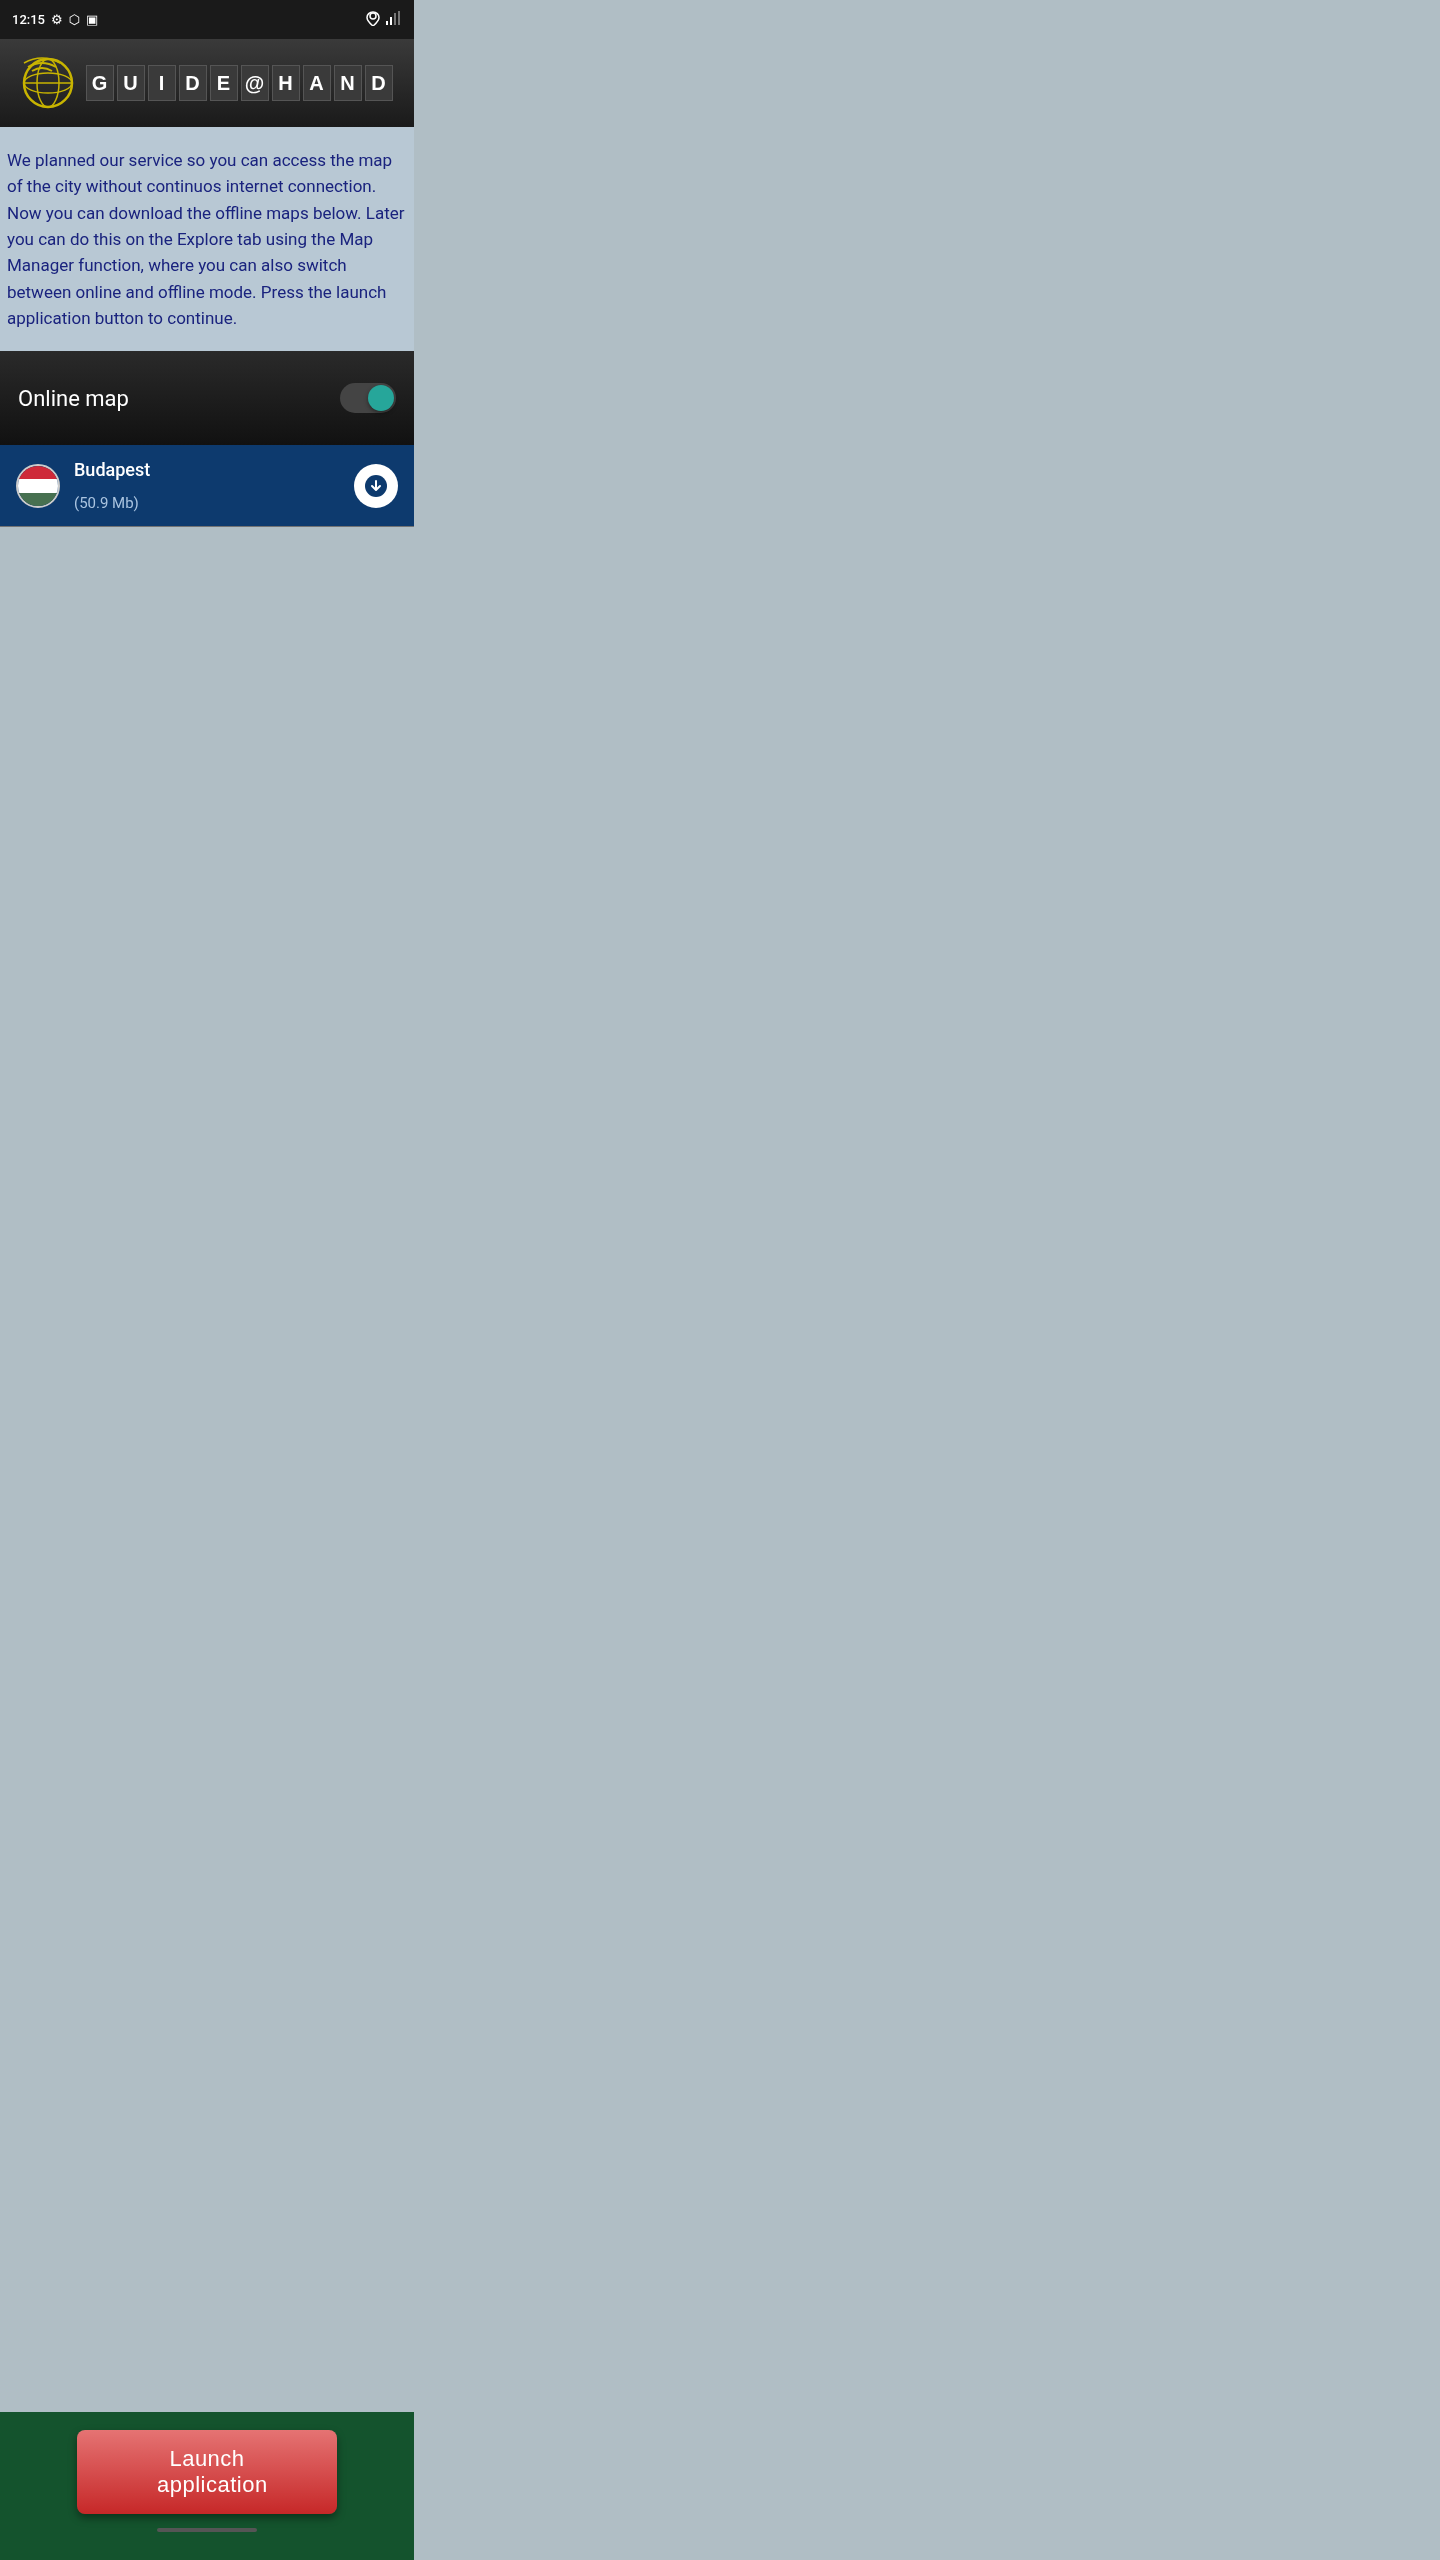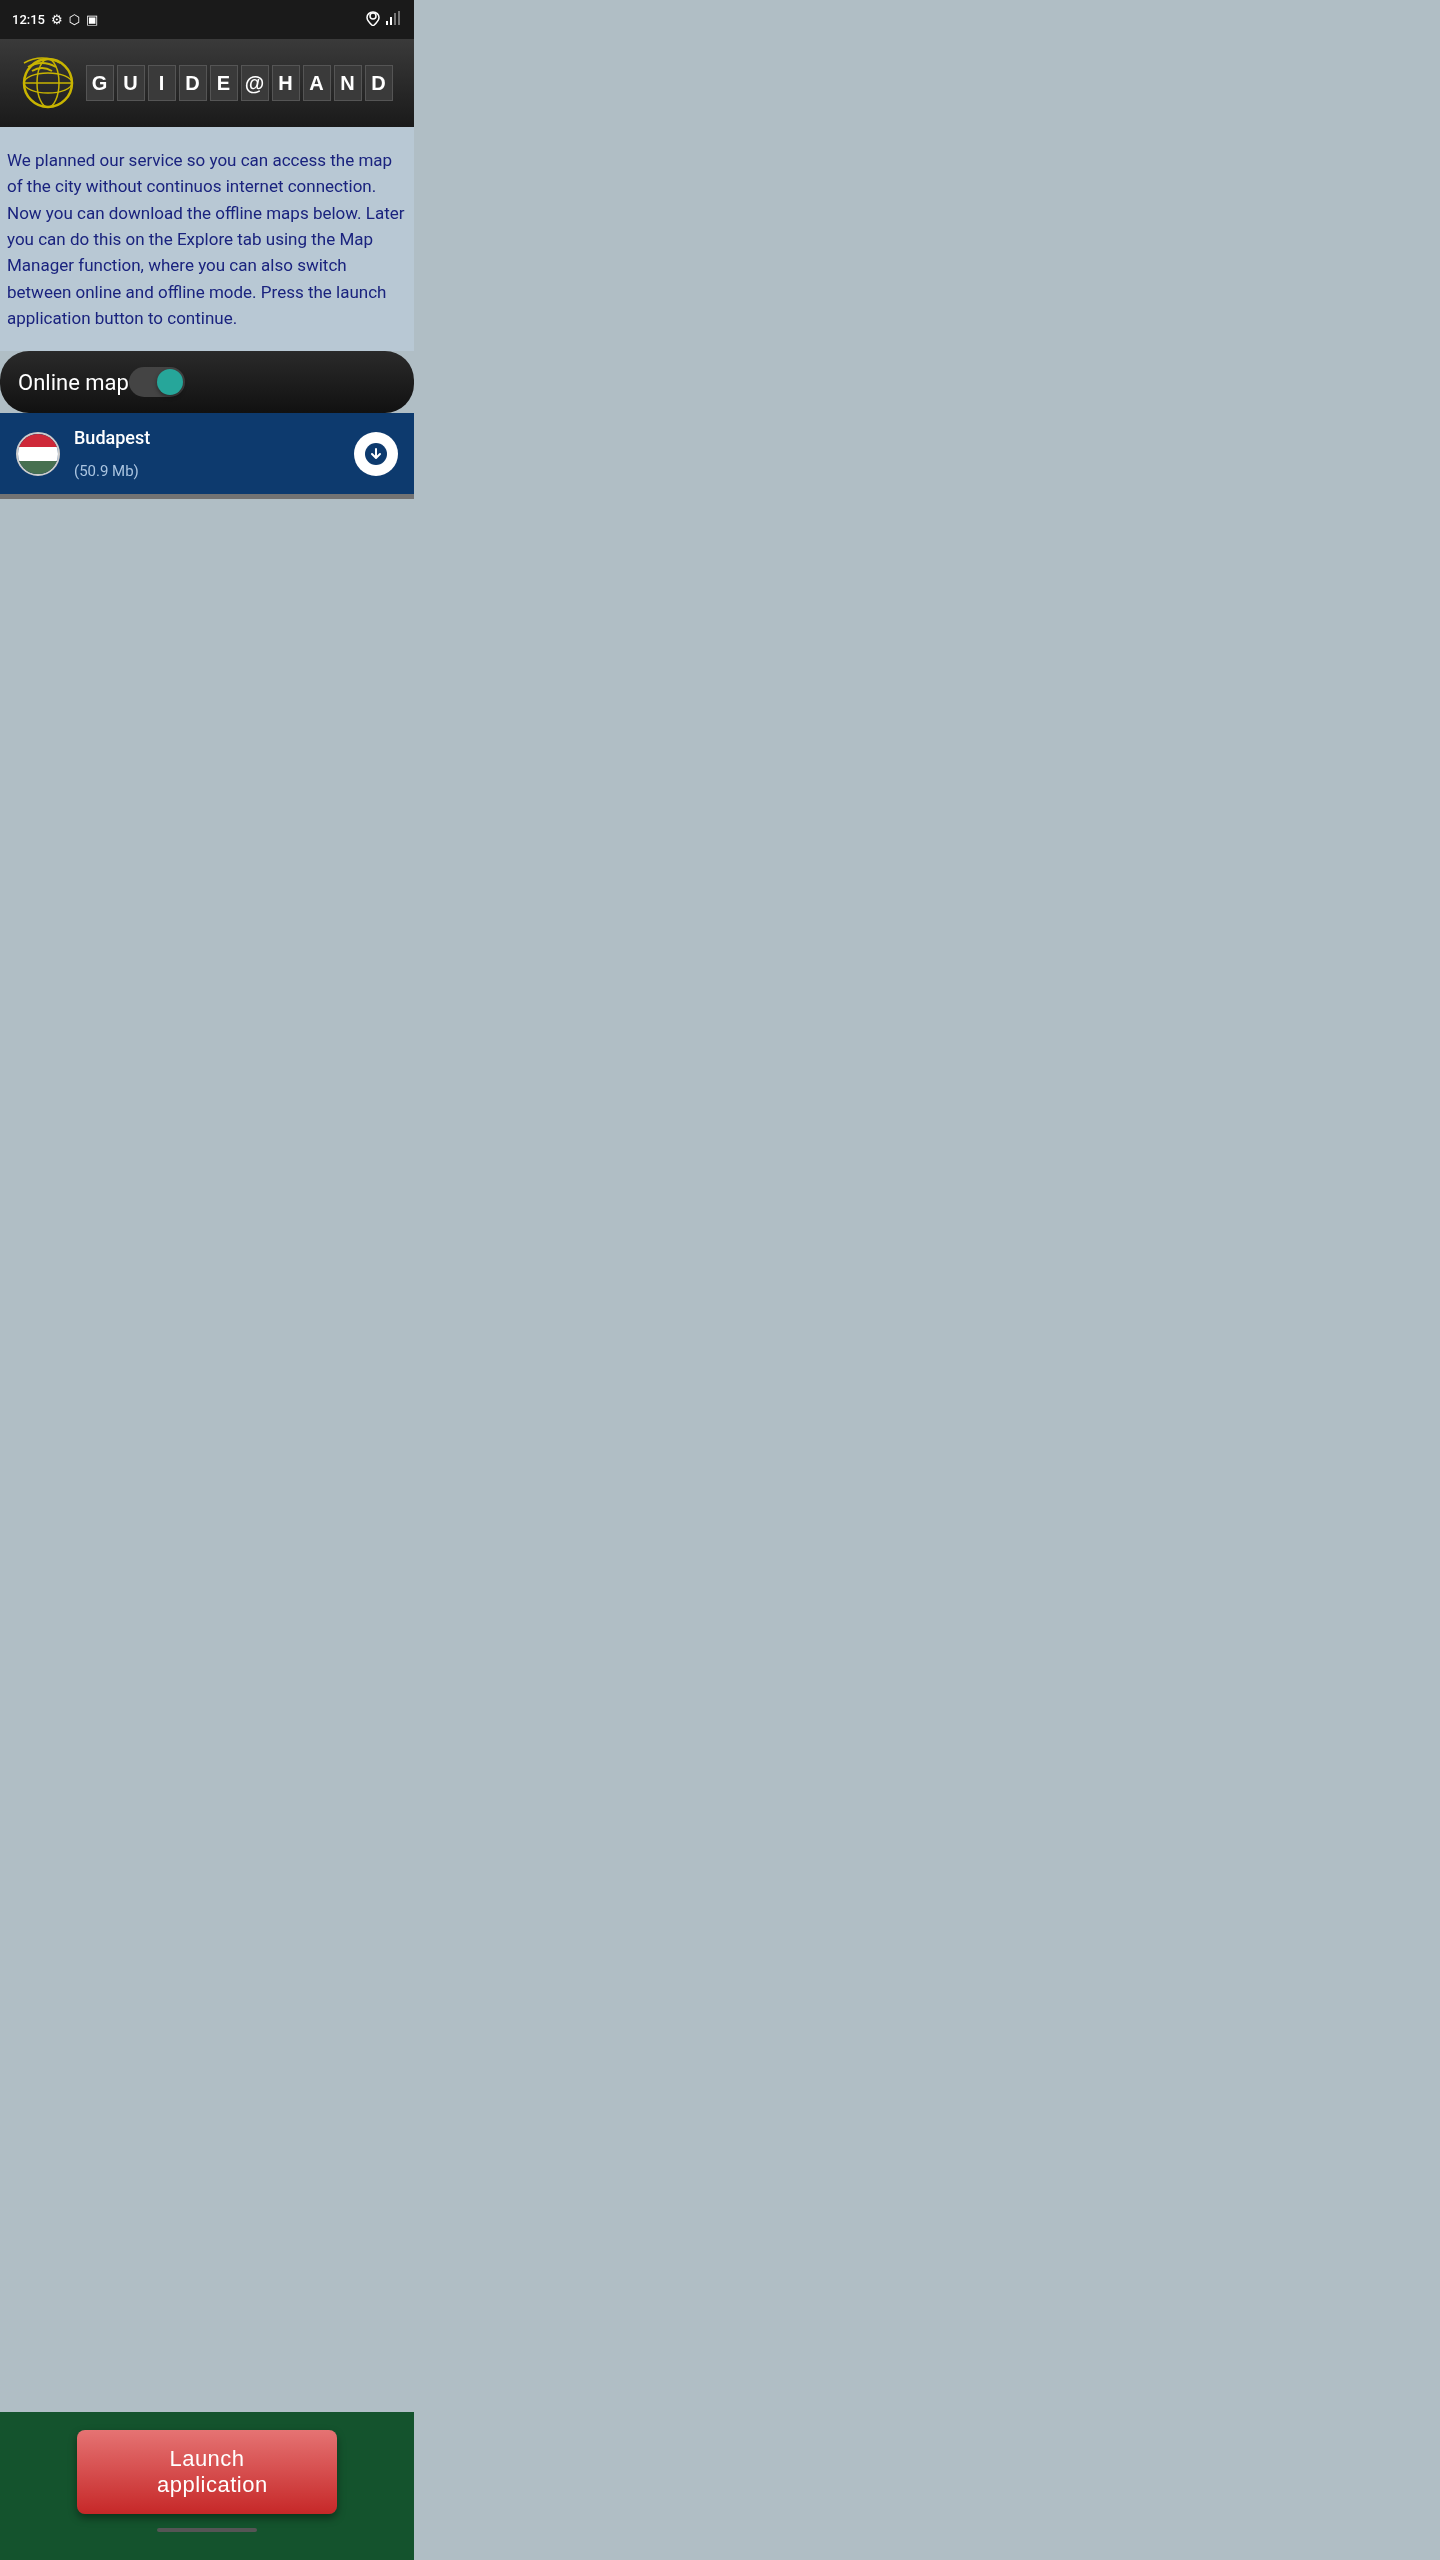--- a/index.html
+++ b/index.html
@@ -90,22 +90,22 @@
       font-size: 17px;
       line-height: 1.55;
       flex: 0 0 auto;
     }
 
     
     .online-map-section {
       background: linear-gradient(to bottom, #2a2a2a, #111);
       display: flex;
       align-items: center;
-      padding: 16px 18px;
-      border-radius: 29px;
+      justify-content: space-between;
+      padding: 32px 18px;
     }
 
     .online-map-label {
       color: white;
       font-size: 22px;
       font-weight: 400;
     }
 
     
     .toggle-switch {
@@ -136,21 +136,21 @@
 
     
     .city-list {
       background-color: #0d3a6e;
     }
 
     .city-item {
       display: flex;
       align-items: center;
       padding: 14px 16px;
-      border-bottom: 5px solid #737373;
+      border-bottom: 1px solid #737373;
       gap: 14px;
     }
 
     .city-flag {
       width: 44px;
       height: 44px;
       border-radius: 50%;
       flex-shrink: 0;
       overflow: hidden;
       border: 2px solid #ccc;

